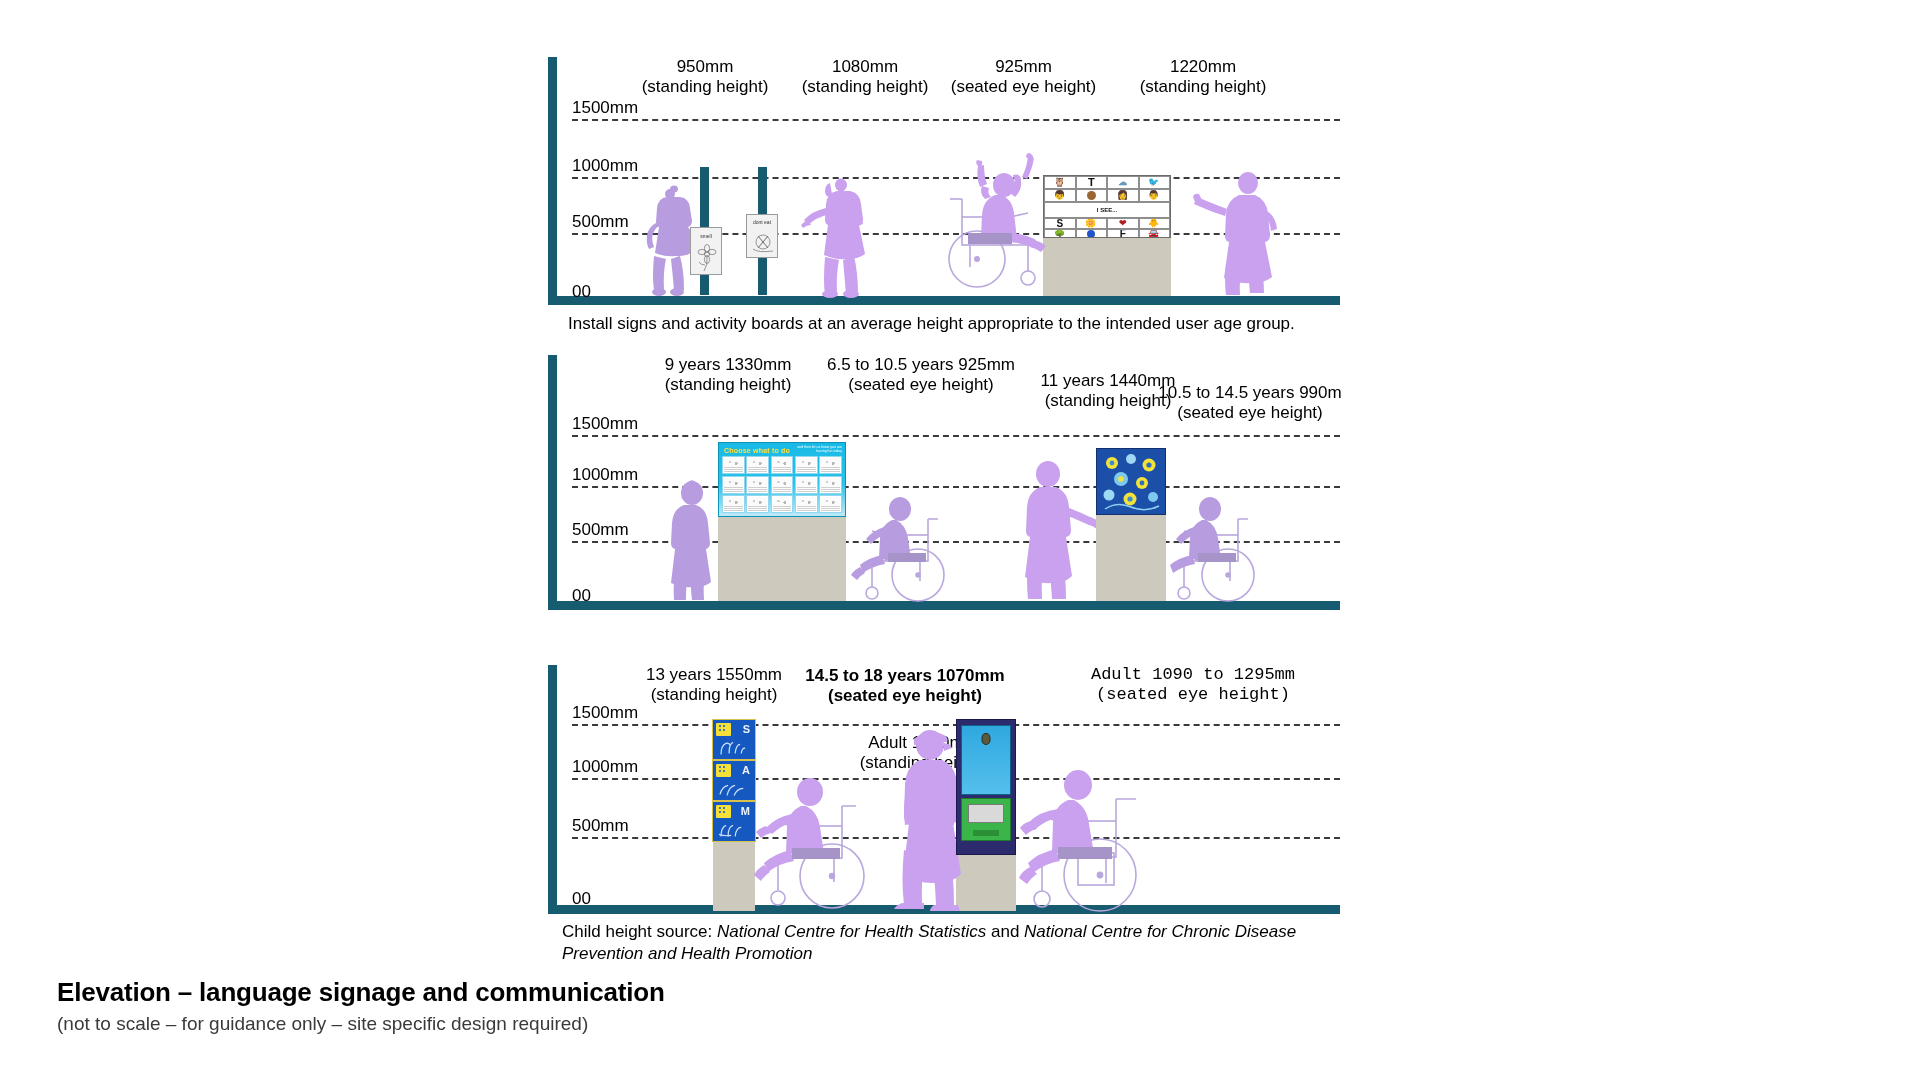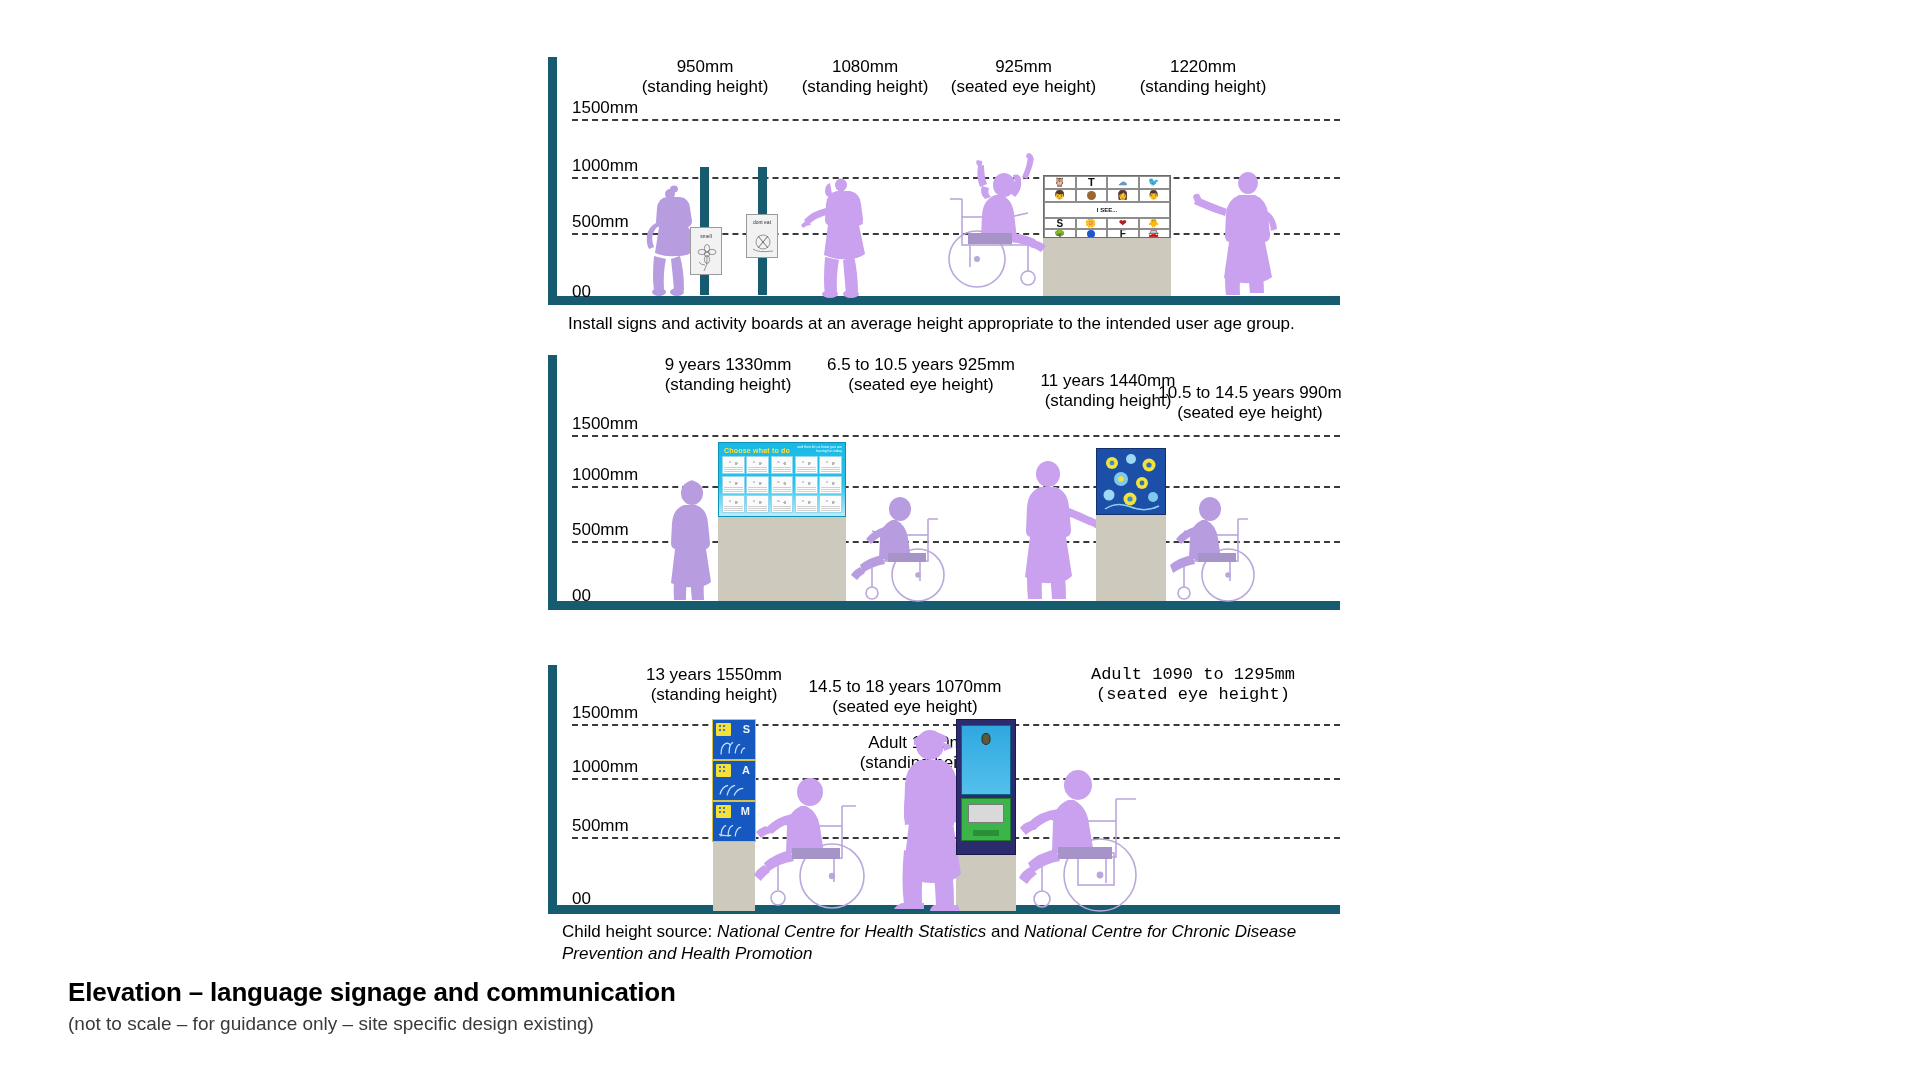--- a/index.html
+++ b/index.html
@@ -600,21 +600,21 @@
 
   <div class="gridlabel" style="top:59px;">1500mm</div>
   <div class="gridlabel" style="top:113px;">1000mm</div>
   <div class="gridlabel" style="top:172px;">500mm</div>
   <div class="gridlabel" style="top:245px;">00</div>
 
   <div class="callout" style="left:56px; top:0px; width:220px;">
     <div>13 years 1550mm</div>
     <div>(standing height)</div>
   </div>
-  <div class="callout" style="left:232px; top:12px; width:250px;">
+  <div class="callout" style="left:232px; top:1px; width:250px;font-weight:bold;">
     <div>14.5 to 18 years 1070mm</div>
     <div>(seated eye height)</div>
   </div>
   <div class="callout" style="left:250px; top:68px; width:250px;">
     <div>Adult 1780mm</div>
     <div>(standing height)</div>
   </div>
   <div class="callout" style="left:500px; top:0px; width:290px;font-family:Liberation Mono, monospace;">
     <div>Adult 1090 to 1295mm</div>
     <div>(seated eye height)</div>
@@ -735,16 +735,16 @@
       </g>
       <rect x="36" y="90" width="54" height="12" fill="#a694c8"></rect>
     </svg>
   </div>
 
   <div class="caption" style="left:14px; top:256px; width:760px;">
     <span>Child height source: </span><span class="caption-italic">National Centre for Health Statistics</span><span> and </span><span class="caption-italic">National Centre for Chronic Disease Prevention and Health Promotion</span>
   </div>
 </div>
 
-<div class="title-block" style="left:68px; top:977px; width:760px;">
+<div class="title-block" style="left:57px; top:977px; width:760px;">
   <div class="title-main">Elevation – language signage and communication</div>
-  <div class="title-sub">(not to scale – for guidance only – site specific design existing)</div>
+  <div class="title-sub">(not to scale – for guidance only – site specific design required)</div>
 </div>
 
 </body></html>

